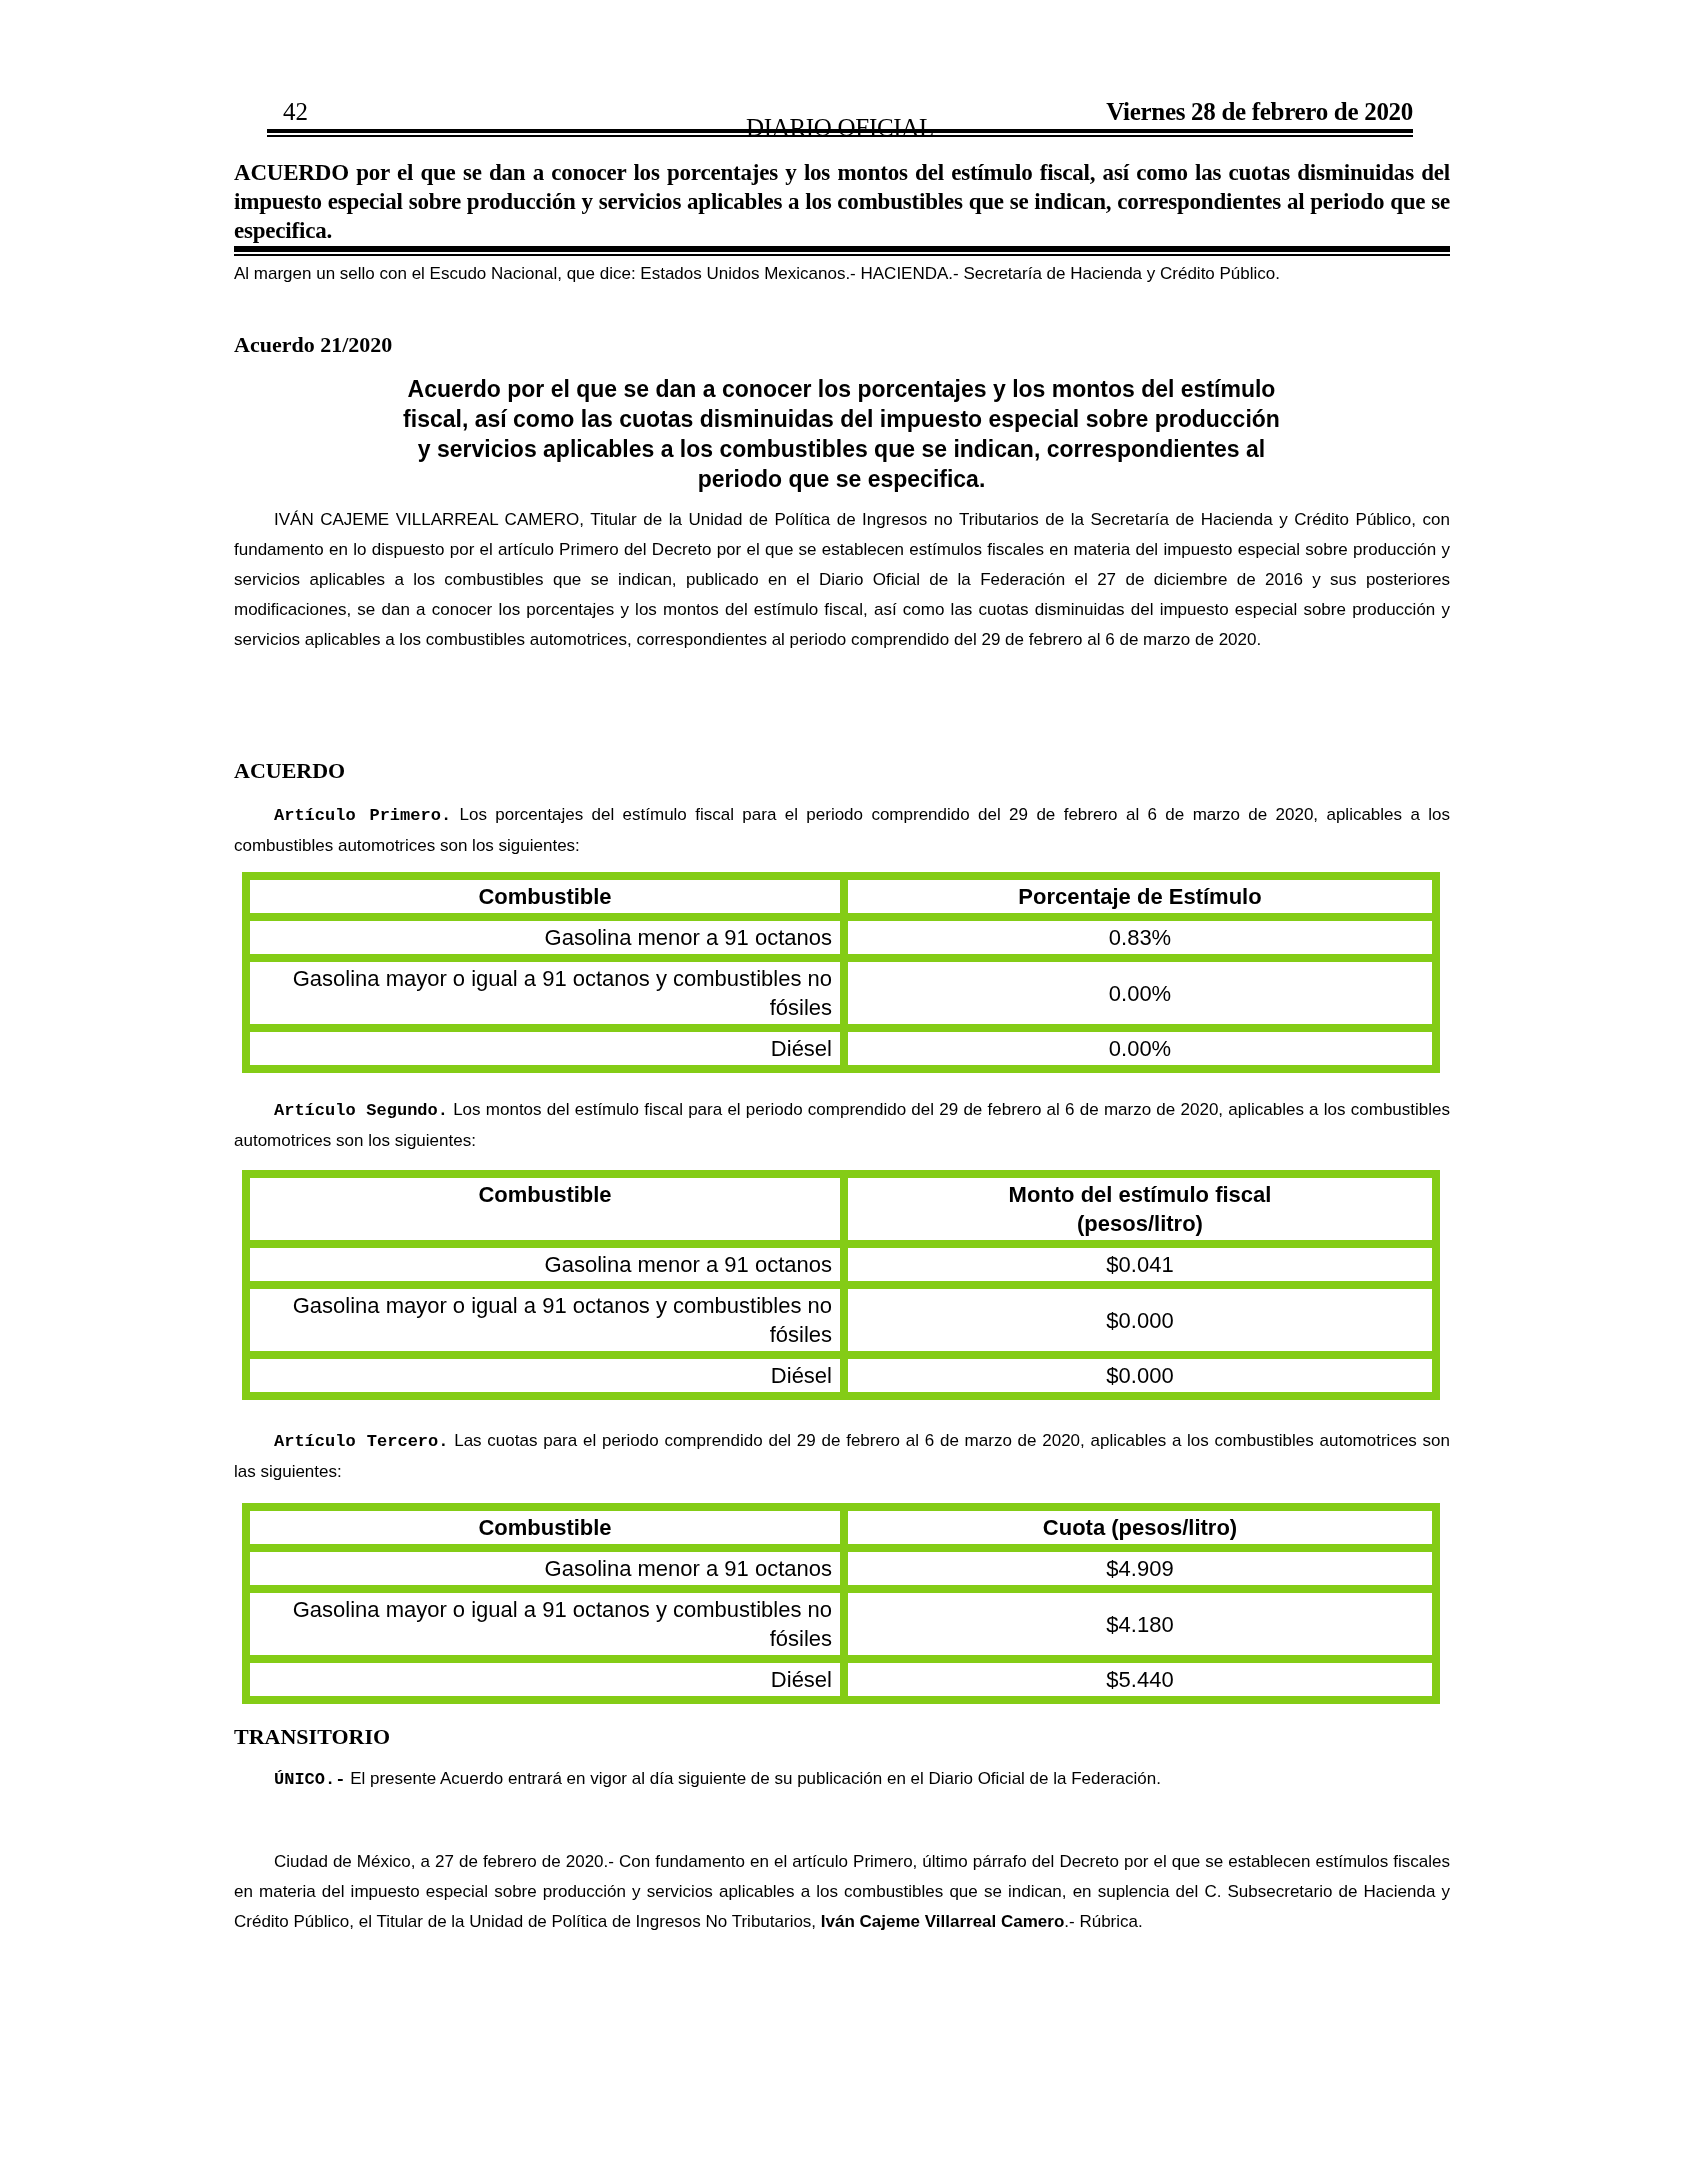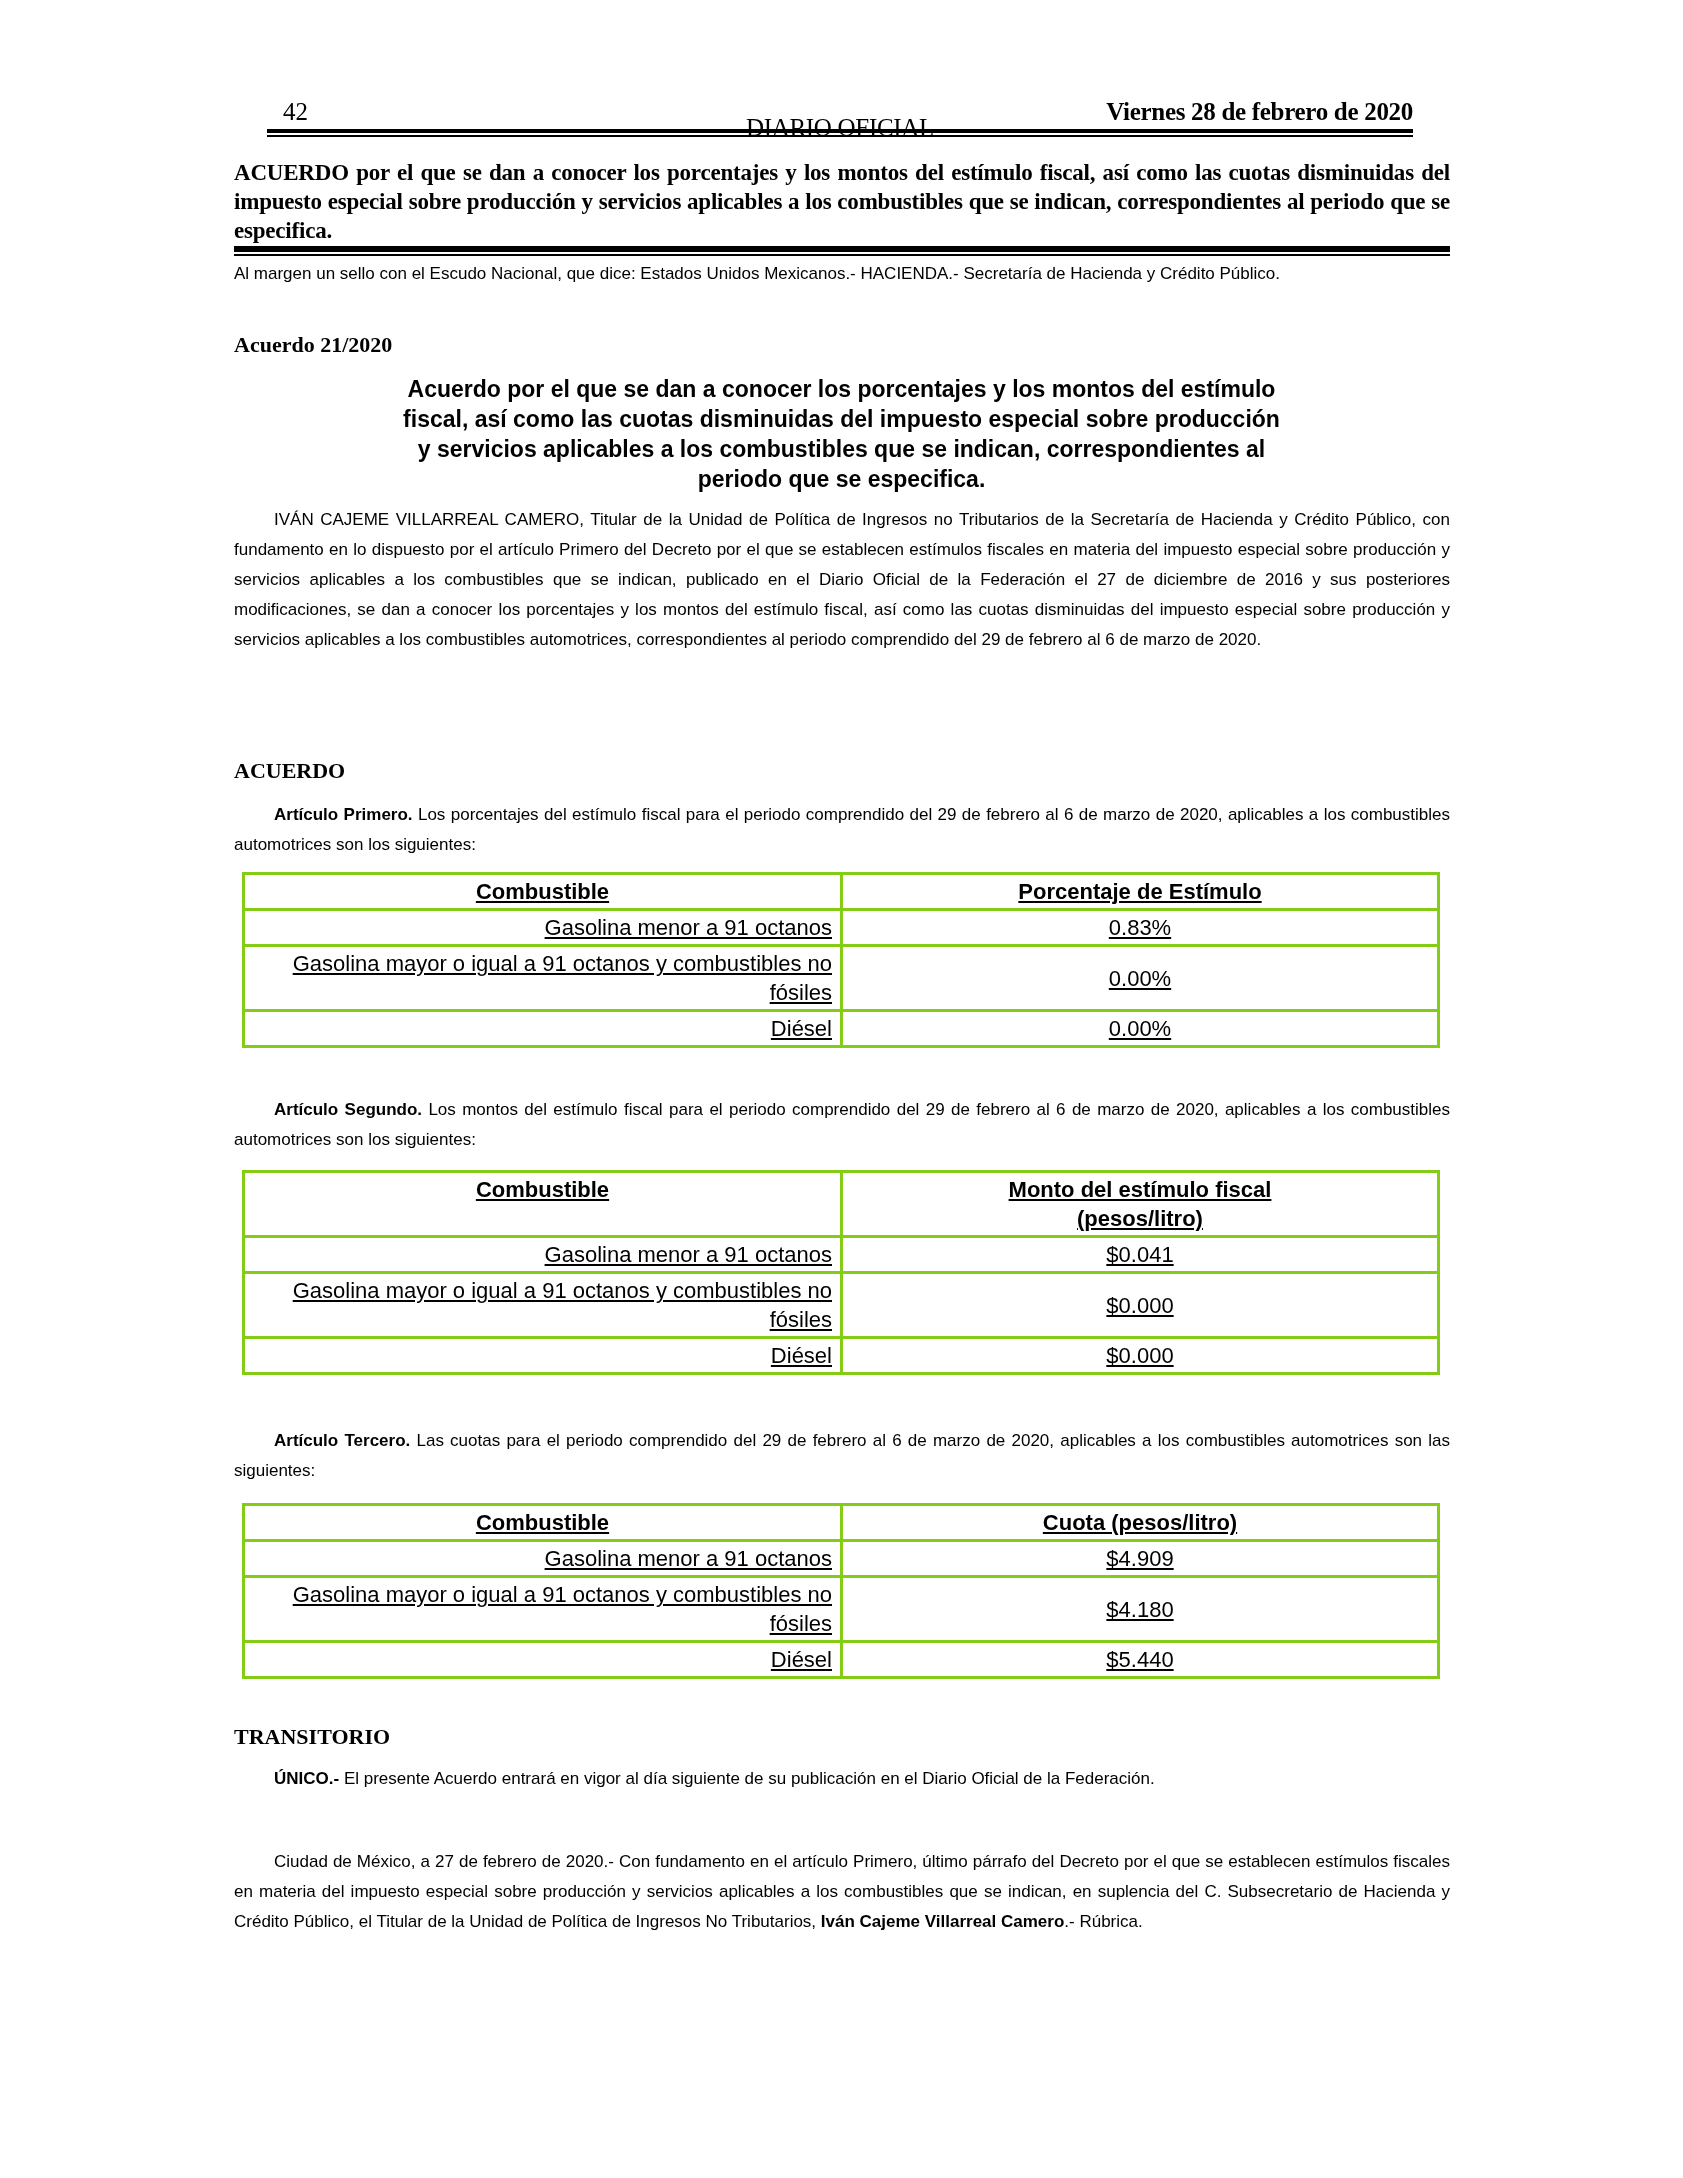--- a/index.html
+++ b/index.html
@@ -20,25 +20,25 @@
     .title-rule { position: absolute; left: 234px; top: 246px; width: 1216px; height: 6px; background: #000; }
     .title-rule2 { position: absolute; left: 234px; top: 254px; width: 1216px; height: 2px; background: #000; }
 
     .body-text { font-family: "Liberation Sans", sans-serif; font-size: 17px; line-height: 30px; text-align: justify; }
     .para { position: absolute; left: 234px; width: 1216px; margin: 0; }
     .indent { text-indent: 40px; }
     .center-serif { position: absolute; left: 234px; width: 1216px; text-align: left;
       font-family: "Liberation Serif", serif; font-weight: bold; font-size: 22px; line-height: 28px; }
     .subtitle { position: absolute; left: 396px; width: 891px; text-align: center;
       font-family: "Liberation Sans", sans-serif; font-weight: bold; font-size: 23px; line-height: 30px; }
-    b.lead { font-weight: bold; }
+    b.lead { font-weight: bold; font-family: Liberation Mono, monospace; }
 
     table.fuel { position: absolute; left: 242px; width: 1198px; border-collapse: collapse;
       font-family: "Liberation Sans", sans-serif; font-size: 22px; line-height: 29px; }
-    table.fuel th, table.fuel td { border: 3px solid #84cc16; padding: 2px 8px; text-decoration: underline; }
+    table.fuel th, table.fuel td { border: 8px solid #84cc16; padding: 2px 8px; }
     table.fuel th { font-weight: bold; text-align: center; vertical-align: top; }
     table.fuel td.val { text-align: center; vertical-align: middle; }
     table.fuel td.name { text-align: right; vertical-align: top; }
     table.fuel col.c1 { width: 598px; }
   </style>
 </head>
 <body>
 
 <div class="page">
 

